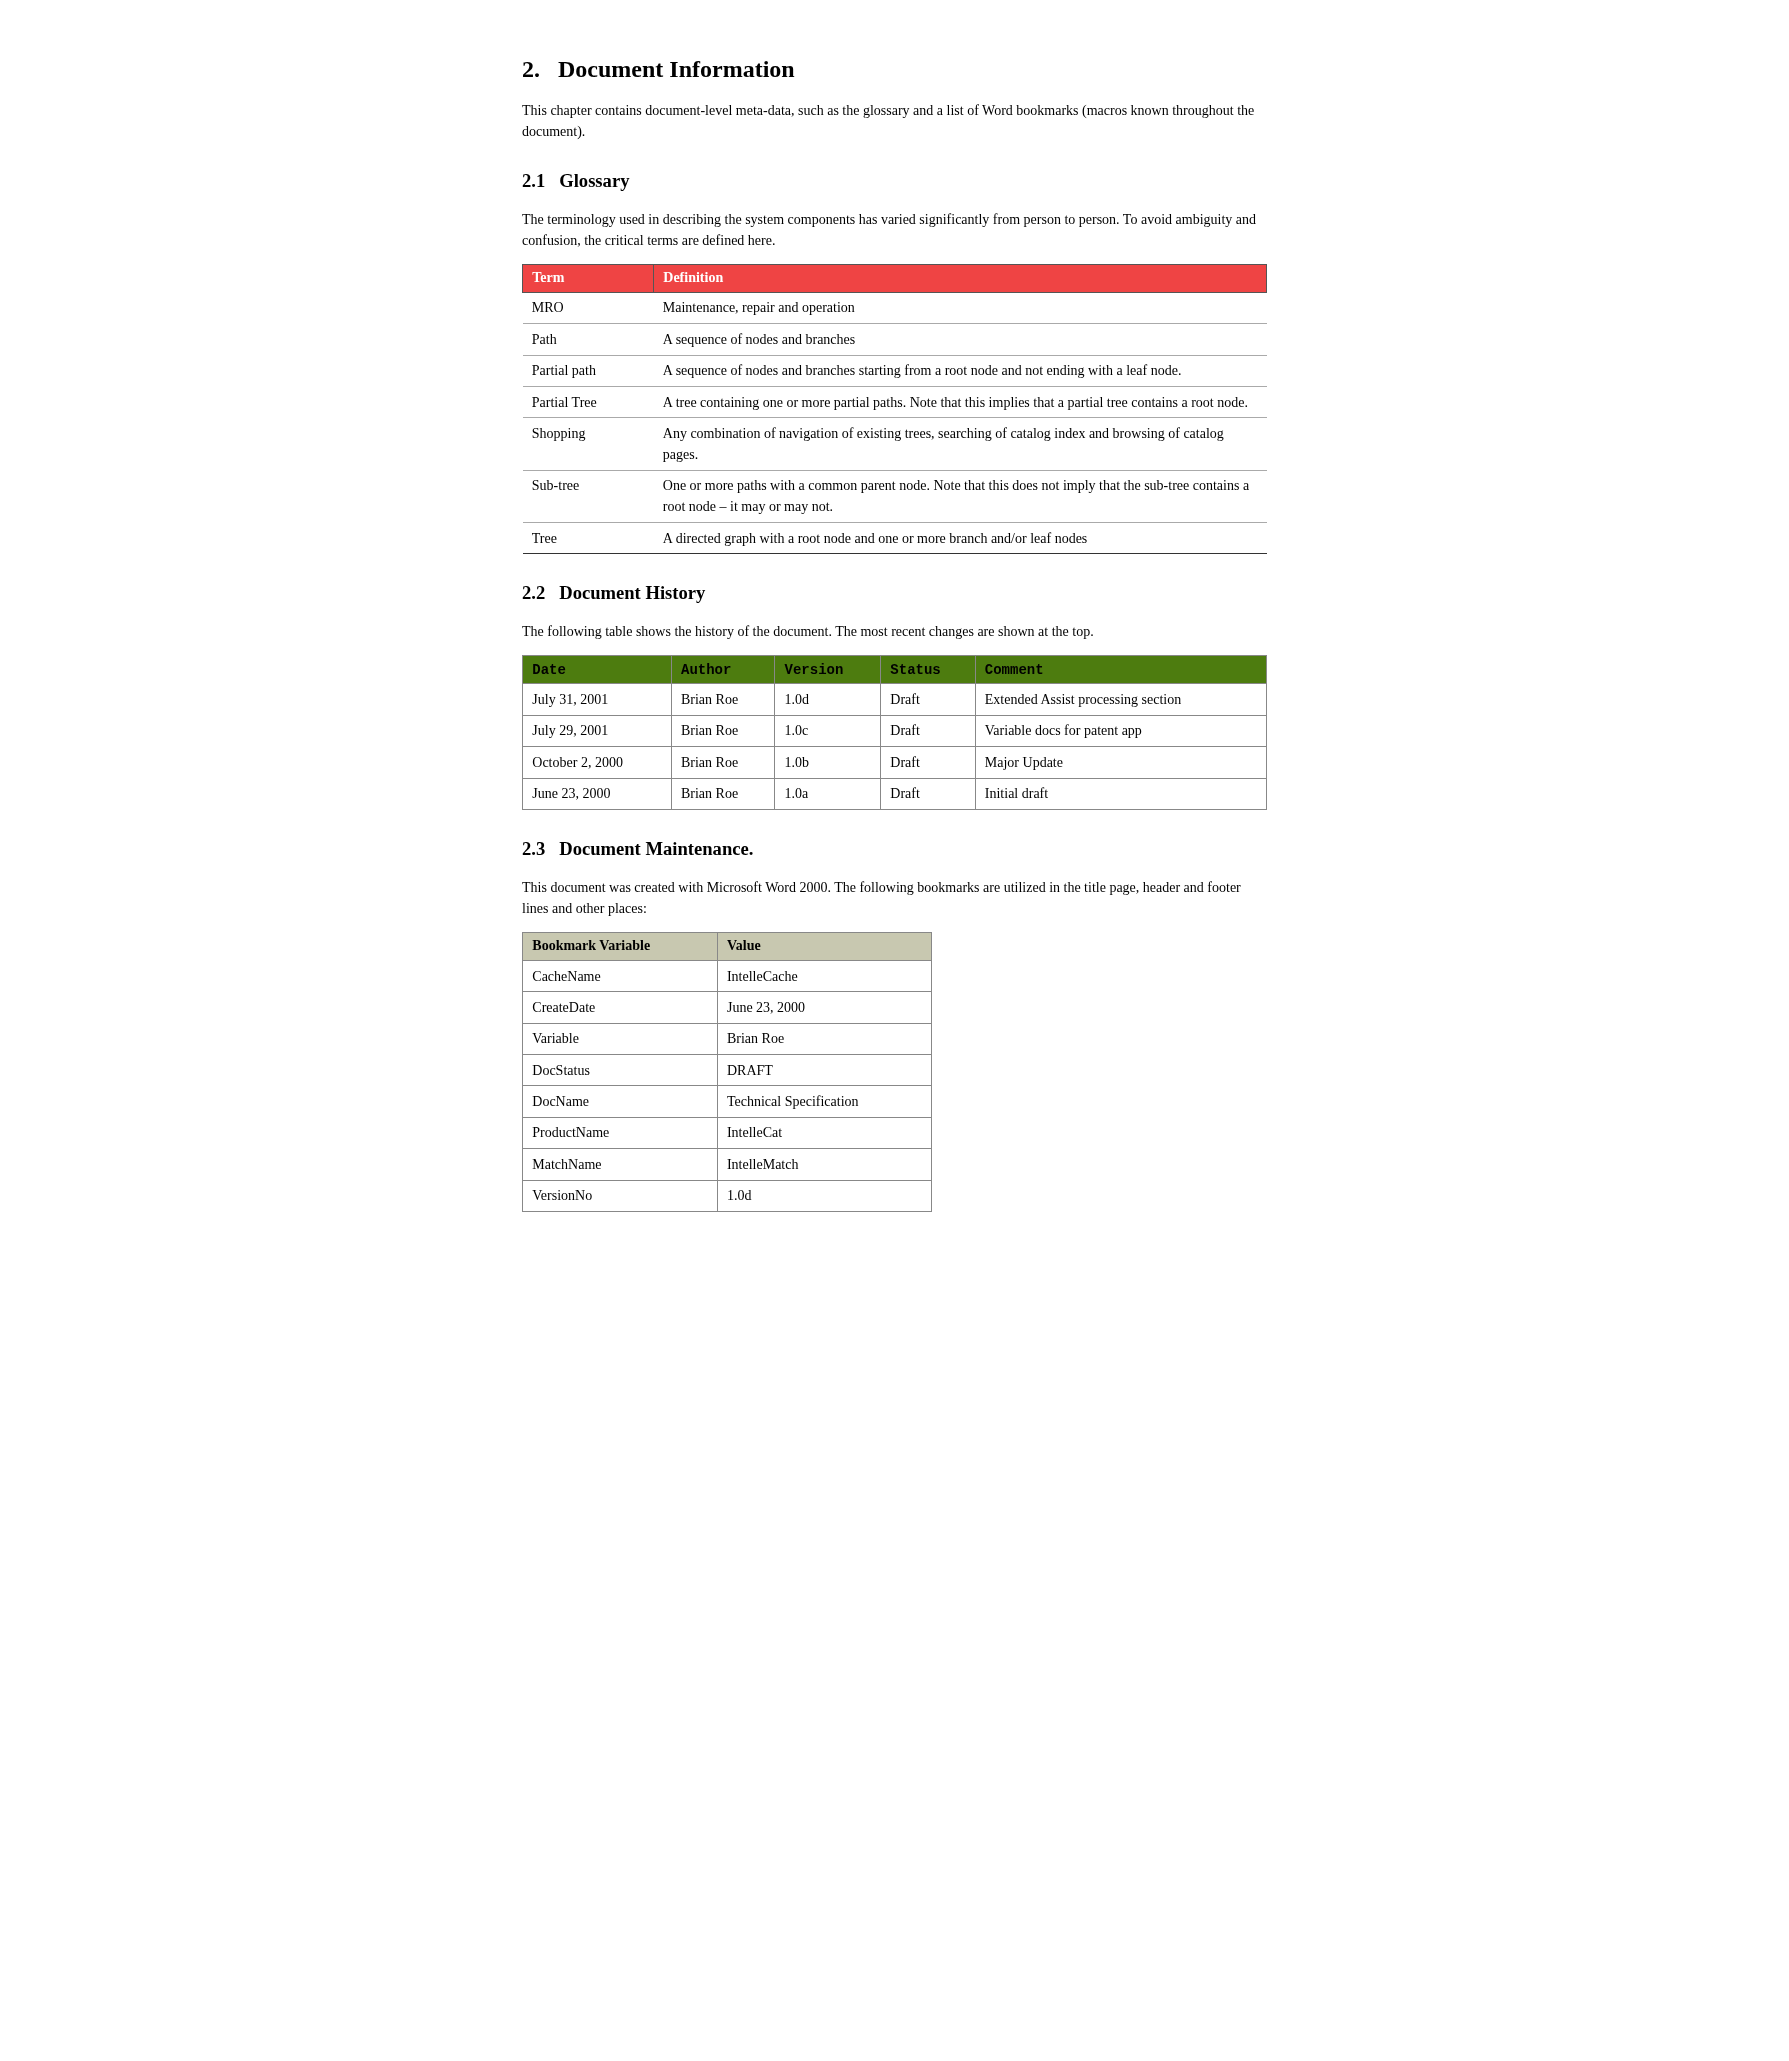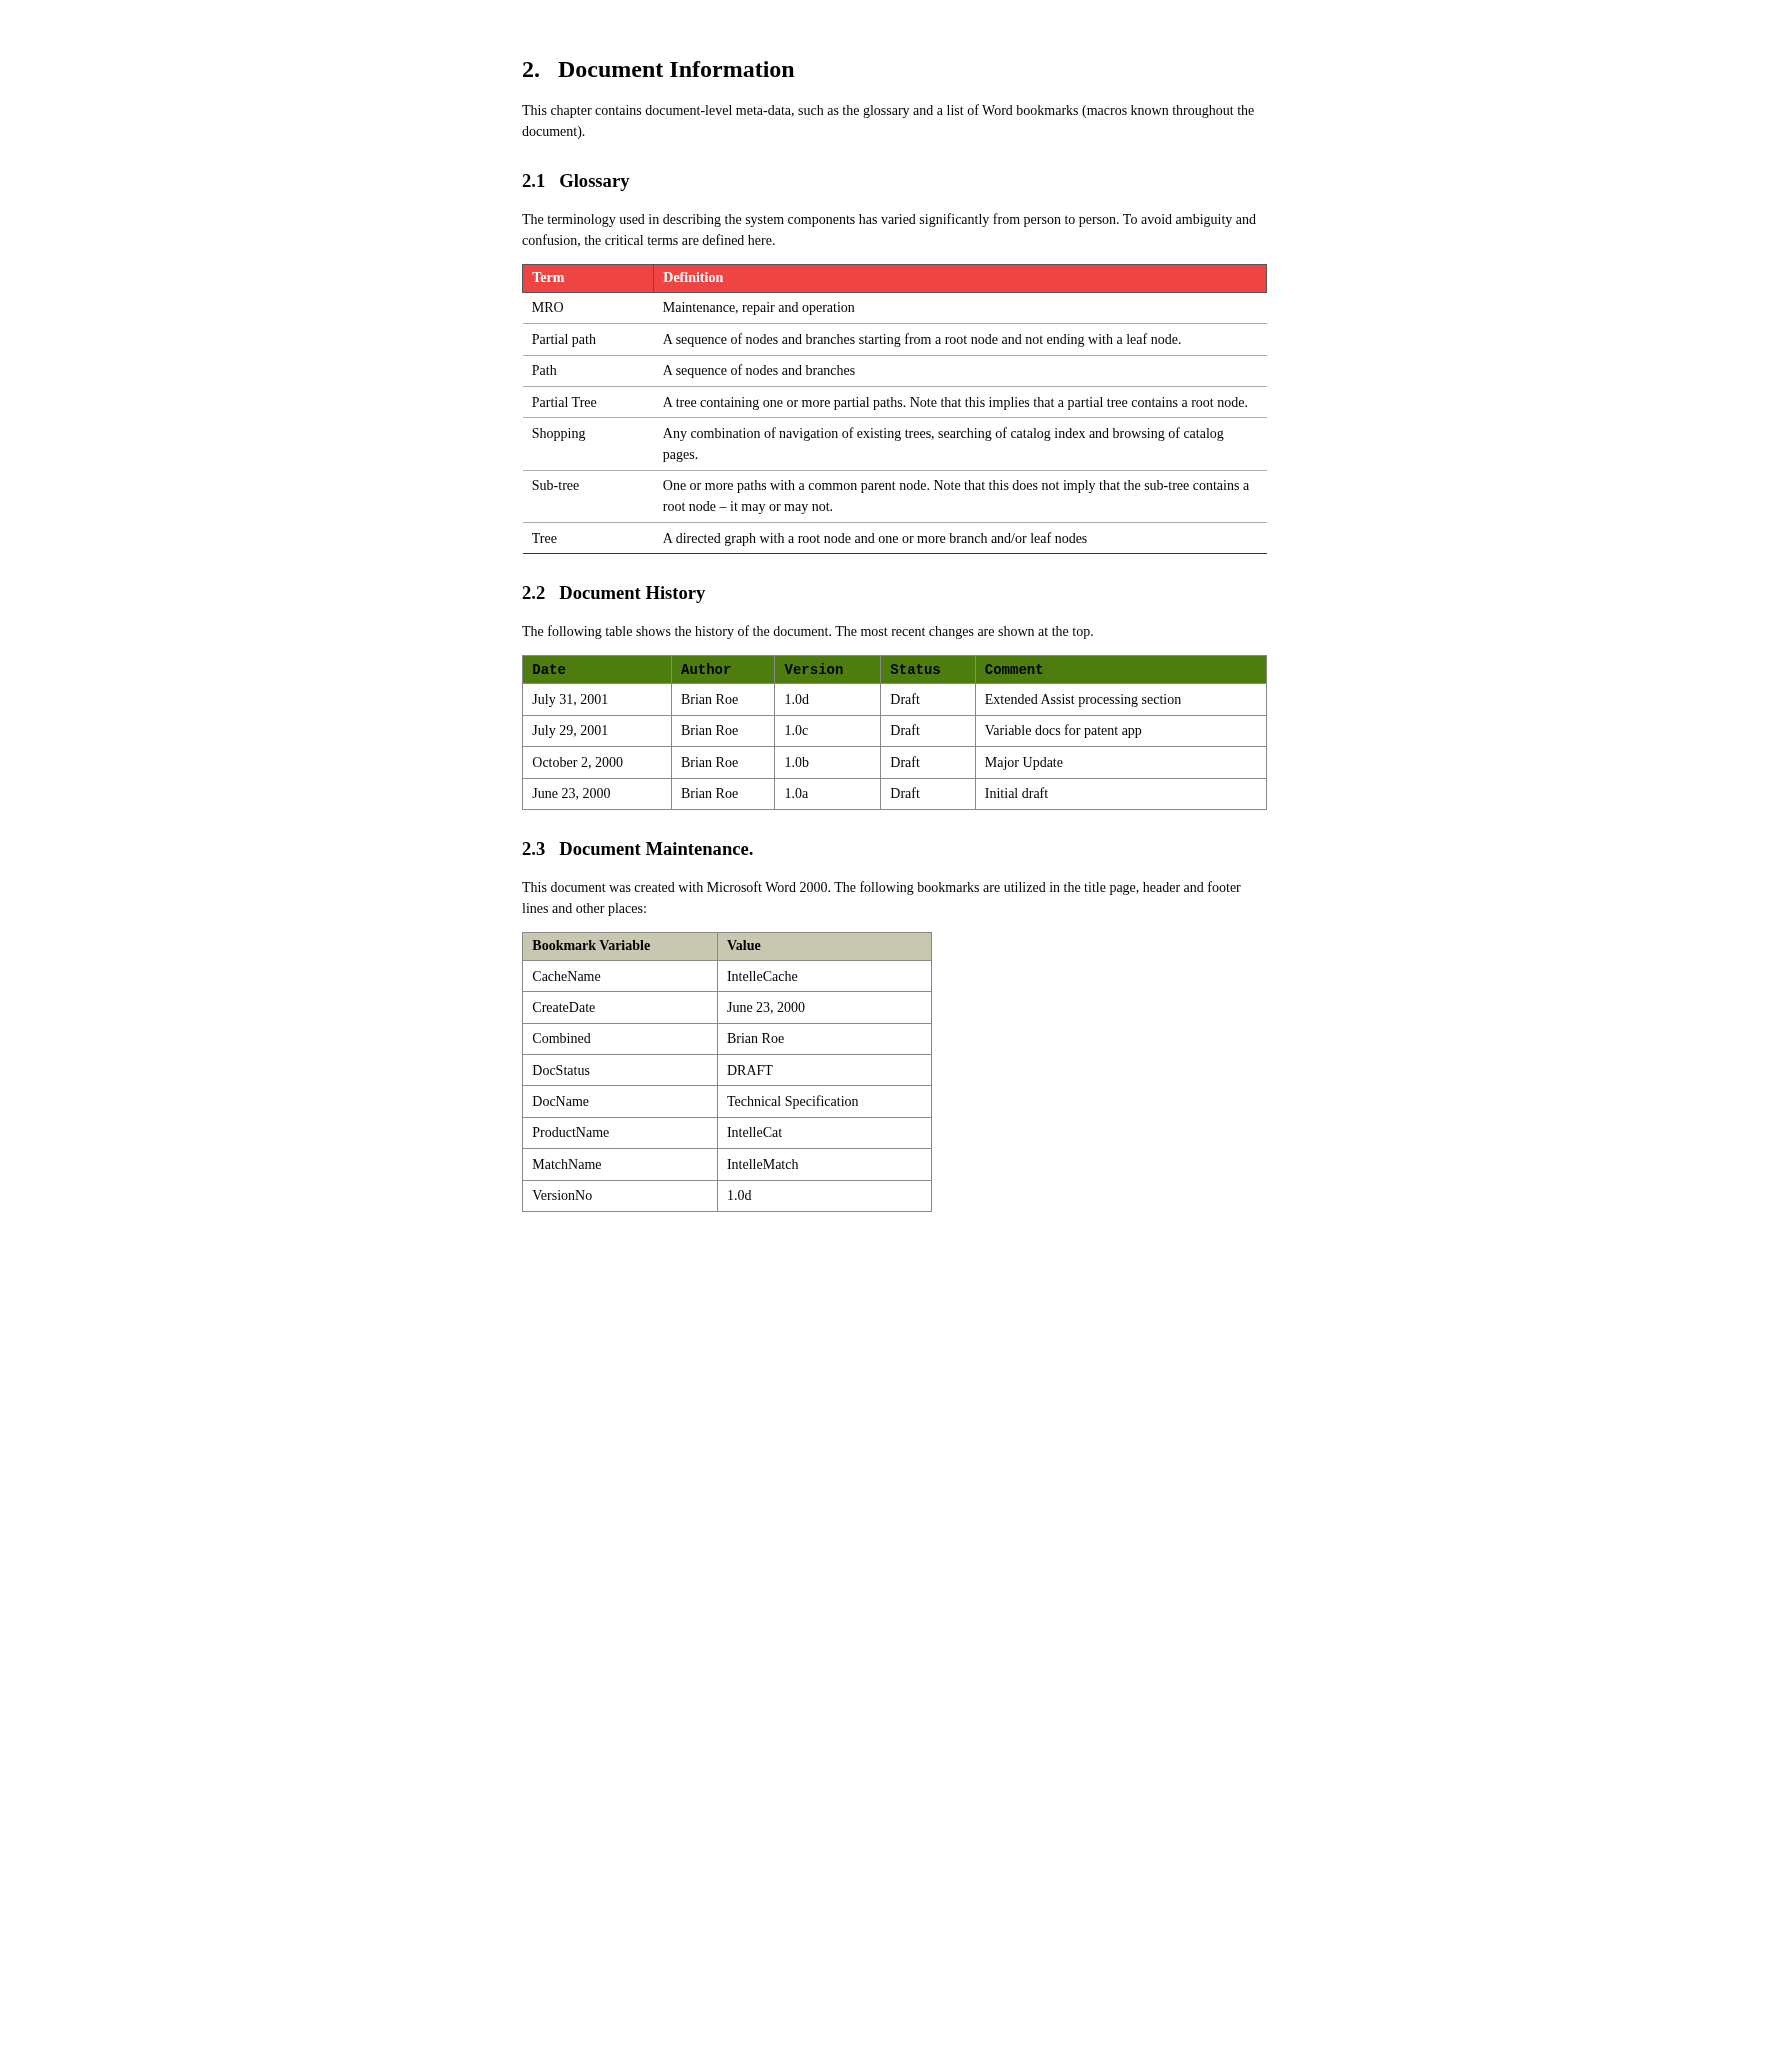--- a/index.html
+++ b/index.html
@@ -170,26 +170,26 @@
         <th>Term</th>
         <th>Definition</th>
       </tr>
     </thead>
     <tbody id="glossary-tbody">
         <tr>
           <td>MRO</td>
           <td>Maintenance, repair and operation</td>
         </tr>
         <tr>
+          <td>Path</td>
+          <td>A sequence of nodes and branches</td>
+        </tr>
+        <tr>
           <td>Partial path</td>
           <td>A sequence of nodes and branches starting from a root node and not ending with a leaf node.</td>
-        </tr>
-        <tr>
-          <td>Path</td>
-          <td>A sequence of nodes and branches</td>
         </tr>
         <tr>
           <td>Partial Tree</td>
           <td>A tree containing one or more partial paths.  Note that this implies that a partial tree contains a root node.</td>
         </tr>
         <tr>
           <td>Shopping</td>
           <td>Any combination of navigation of existing trees, searching of catalog index and browsing of catalog pages.</td>
         </tr>
         <tr>
@@ -277,21 +277,21 @@
     <tbody id="bookmark-tbody">
     <tr>
           <td>CacheName</td>
           <td>IntelleCache</td>
         </tr>
         <tr>
           <td>CreateDate</td>
           <td>June 23, 2000</td>
         </tr>
         <tr>
-          <td>Combined</td>
+          <td>Variable</td>
           <td>Brian Roe</td>
         </tr>
         <tr>
           <td>DocStatus</td>
           <td>DRAFT</td>
         </tr>
         <tr>
           <td>DocName</td>
           <td>Technical Specification</td>
         </tr>

